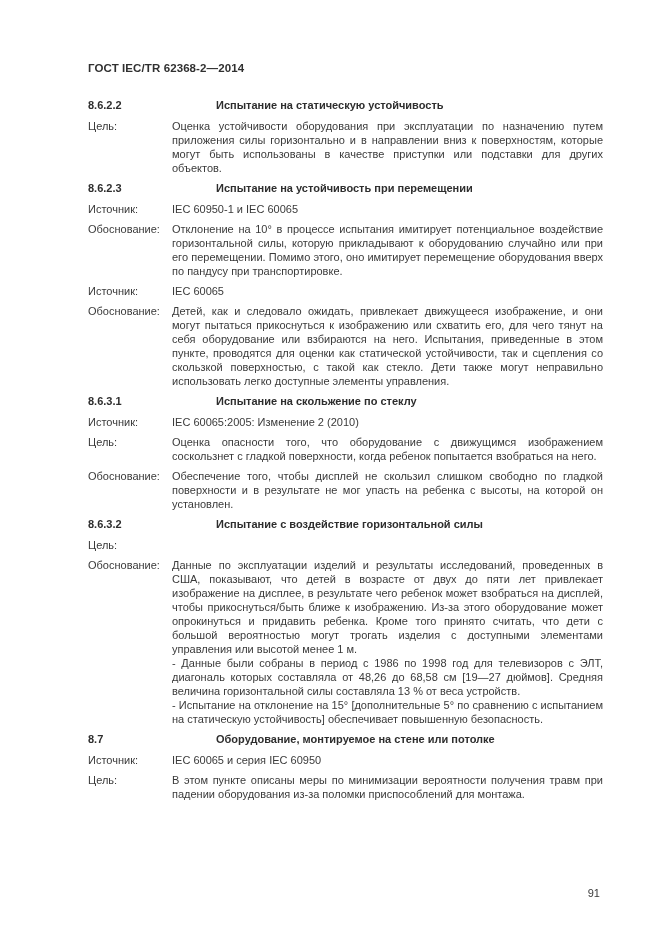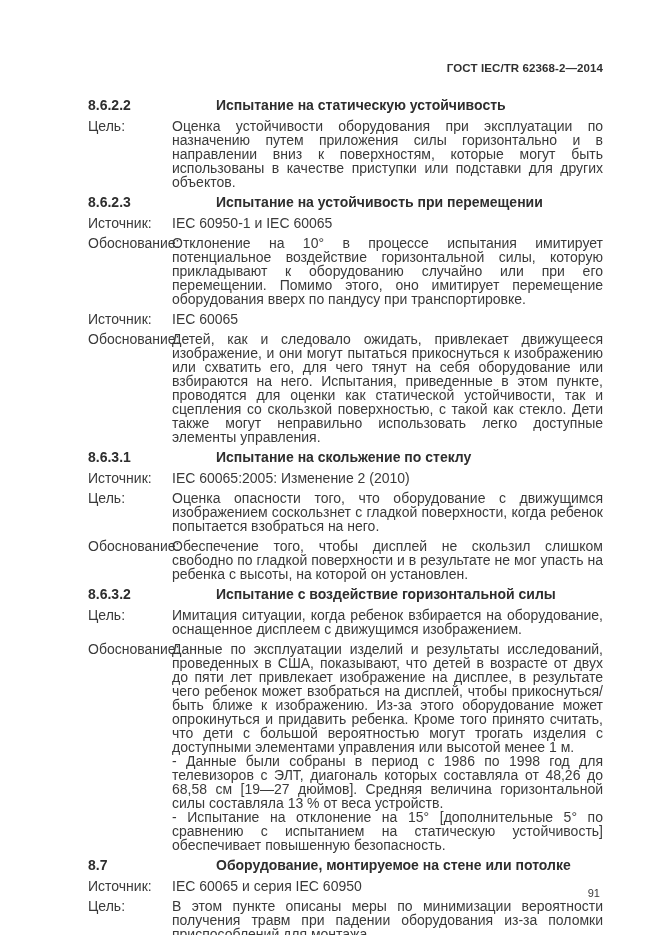--- a/index.html
+++ b/index.html
@@ -14,36 +14,35 @@
     background: #ffffff;
     font-family: "Liberation Sans", "DejaVu Sans", sans-serif;
     color: #3a3a3a;
     overflow: hidden;
   }
   .doc-header {
     position: absolute;
     top: 62px;
     left: 88px;
     width: 515px;
-    text-align: right;
     font-size: 11.5px;
     font-weight: bold;
     color: #303030;
     letter-spacing: 0.1px;
   }
   .content {
     position: absolute;
     top: 96px;
     left: 88px;
     width: 515px;
   }
   .row {
     display: grid;
     grid-template-columns: 84px 431px;
-    font-size: 14px;
+    font-size: 11px;
     line-height: 14px;
     margin-bottom: 6px;
   }
   .heading-row {
     margin-top: 2px;
     margin-bottom: 7px;
   }
   .heading-row .col-label,
   .heading-row .col-text {
     font-weight: bold;
@@ -127,21 +126,20 @@
       <div class="col-label">Обоснование:</div>
       <div class="col-text">Обеспечение того, чтобы дисплей не скользил слишком свободно по гладкой поверхности и в результате не мог упасть на ребенка с высоты, на которой он установлен.</div>
     </div>
 
     <div class="row heading-row">
       <div class="col-label">8.6.3.2</div>
       <div class="col-text">Испытание с воздействие горизонтальной силы</div>
     </div>
     <div class="row">
       <div class="col-label">Цель:</div>
-      <div class="col-text">Имитация ситуации, когда ребенок взбирается на оборудование, оснащенное дисплеем с движущимся изображением.</div>
     </div>
     <div class="row">
       <div class="col-label">Обоснование:</div>
       <div class="col-text">Данные по эксплуатации изделий и результаты исследований, проведенных в США, показывают, что детей в возрасте от двух до пяти лет привлекает изображение на дисплее, в результате чего ребенок может взобраться на дисплей, чтобы прикоснуться/быть ближе к изображению. Из-за этого оборудование может опрокинуться и придавить ребенка. Кроме того принято считать, что дети с большой вероятностью могут трогать изделия с доступными элементами управления или высотой менее 1 м.
 - Данные были собраны в период с 1986 по 1998 год для телевизоров с ЭЛТ, диагональ которых составляла от 48,26 до 68,58 см [19—27 дюймов]. Средняя величина горизонтальной силы составляла 13 % от веса устройств.
 - Испытание на отклонение на 15° [дополнительные 5° по сравнению с испытанием на статическую устойчивость] обеспечивает повышенную безопасность.</div>
     </div>
 
     <div class="row heading-row">
       <div class="col-label">8.7</div>

